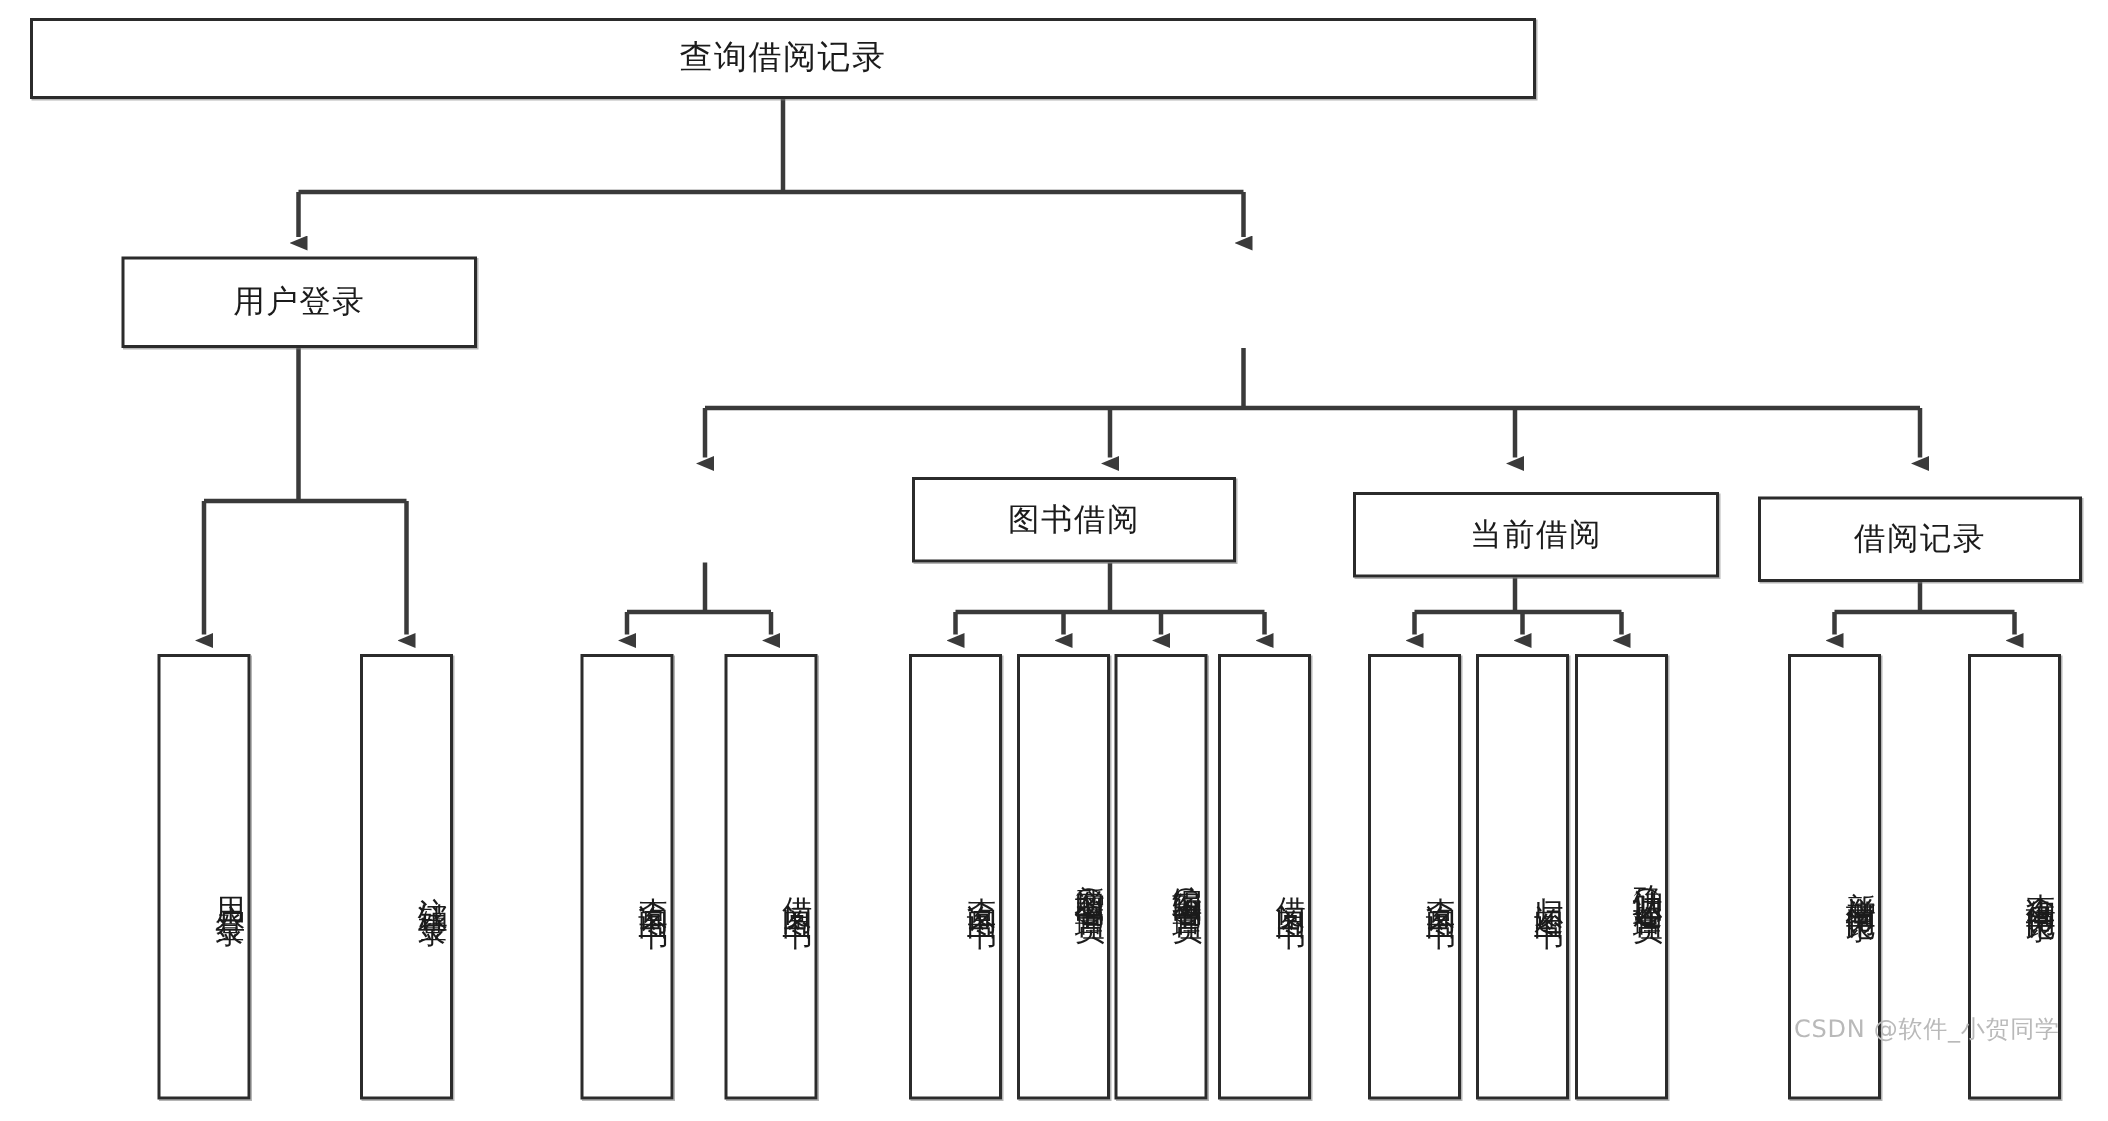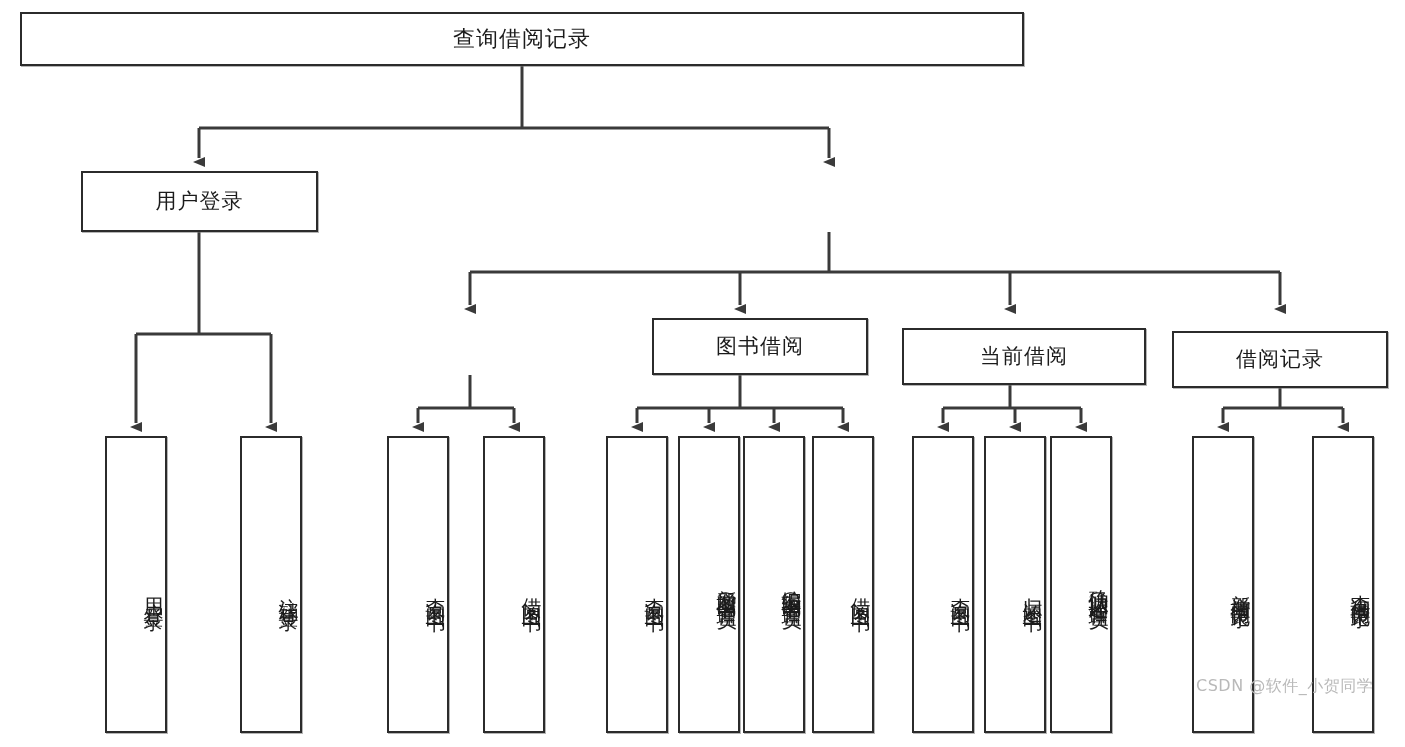--- a/index.html
+++ b/index.html
@@ -114,21 +114,21 @@
         <line x1="1223" y1="408" x2="1343" y2="408"></line>
         <line x1="1223" y1="408" x2="1223" y2="423" marker-end="url(#arrowhead)"></line>
         <line x1="1343" y1="408" x2="1343" y2="423" marker-end="url(#arrowhead)"></line>
       </g>
   </svg>
 
   <div class="node root horizontal" style="left: 20px; top: 12px; width: 1004px; height: 54px;">查询借阅记录</div>
 
   <div class="node horizontal" style="left: 81px; top: 171px; width: 237px; height: 61px;">用户登录</div>
 
-  <div class="node horizontal" style="left: 652px; top: 318px; width: 216px; height: 57px;">图书借阅</div>
+  <div class="node horizontal" style="left: 608px; top: 318px; width: 216px; height: 57px;">图书借阅</div>
   <div class="node horizontal" style="left: 902px; top: 328px; width: 244px; height: 57px;">当前借阅</div>
   <div class="node horizontal" style="left: 1172px; top: 331px; width: 216px; height: 57px;">借阅记录</div>
 
   <div class="node vertical" style="left: 105px; top: 436px; width: 62px; height: 297px;">用户登录</div>
   <div class="node vertical" style="left: 240px; top: 436px; width: 62px; height: 297px;">注销登录</div>
   <div class="node vertical" style="left: 387px; top: 436px; width: 62px; height: 297px;">查询图书</div>
   <div class="node vertical" style="left: 483px; top: 436px; width: 62px; height: 297px;">借阅图书</div>
   <div class="node vertical" style="left: 606px; top: 436px; width: 62px; height: 297px;">查询图书</div>
   <div class="node vertical tall-text" style="left: 678px; top: 436px; width: 62px; height: 297px;">新增图书（管理员）</div>
   <div class="node vertical tall-text" style="left: 743px; top: 436px; width: 62px; height: 297px;">编辑图书（管理员）</div>

